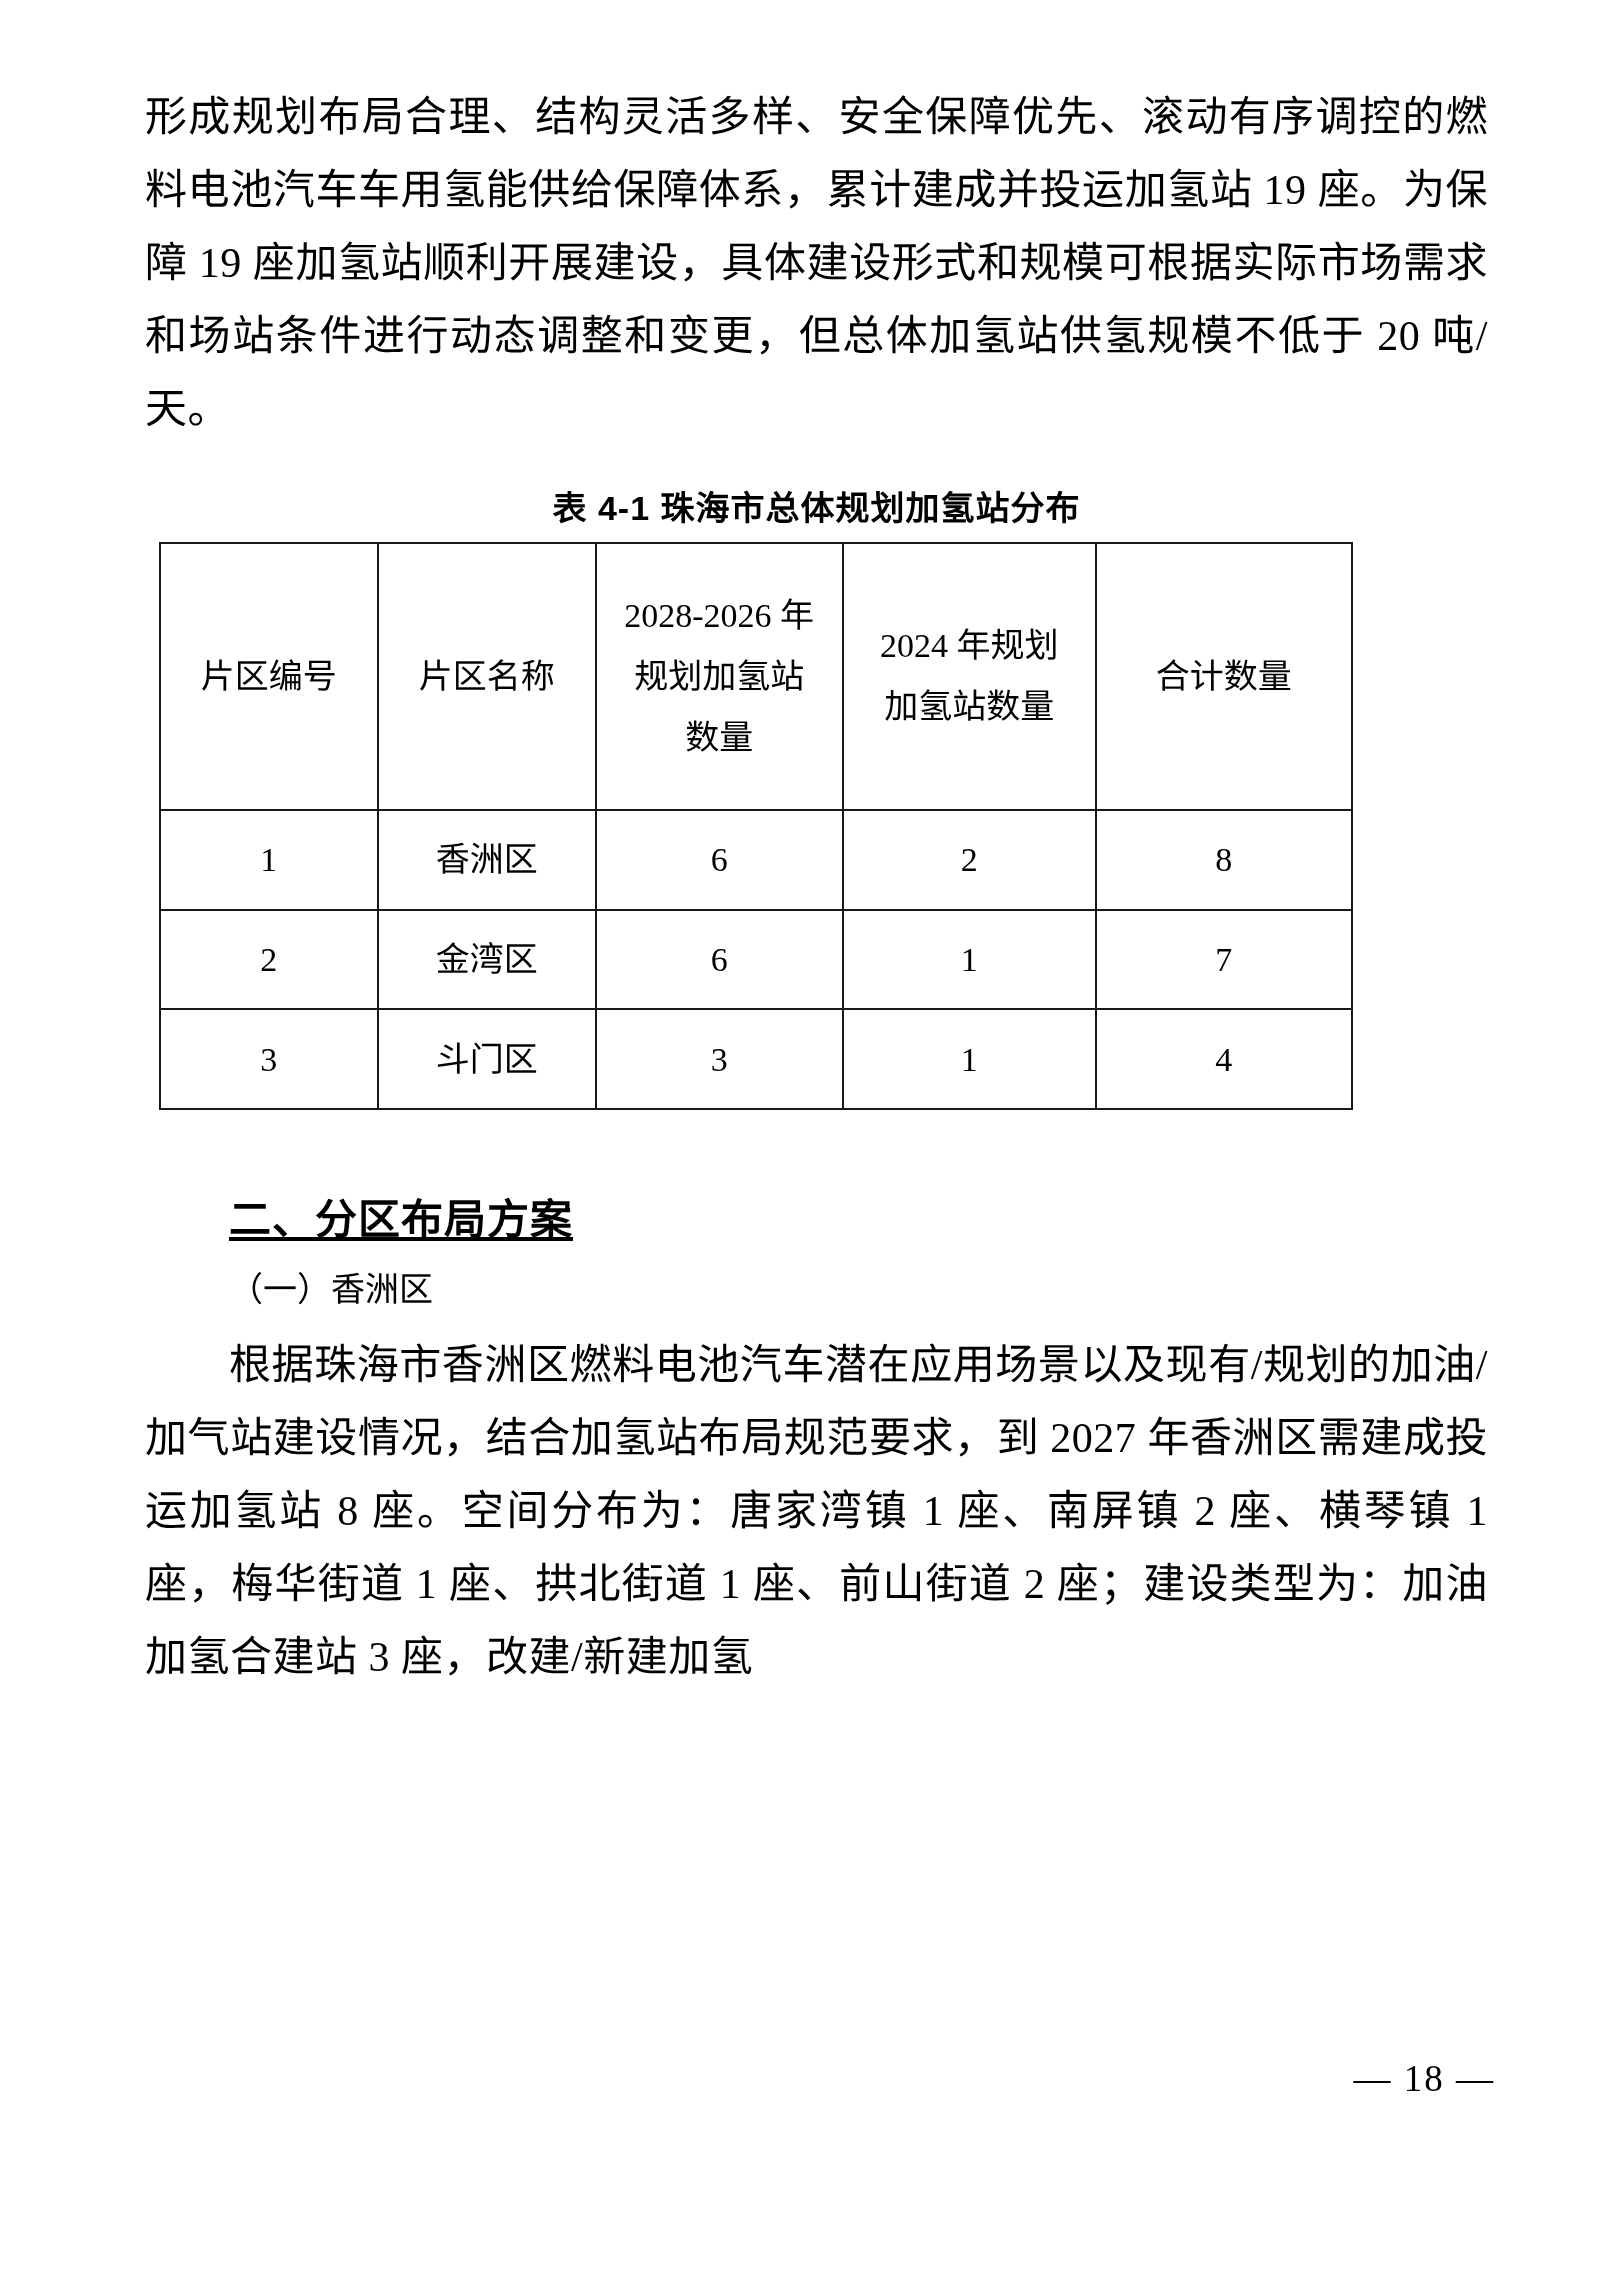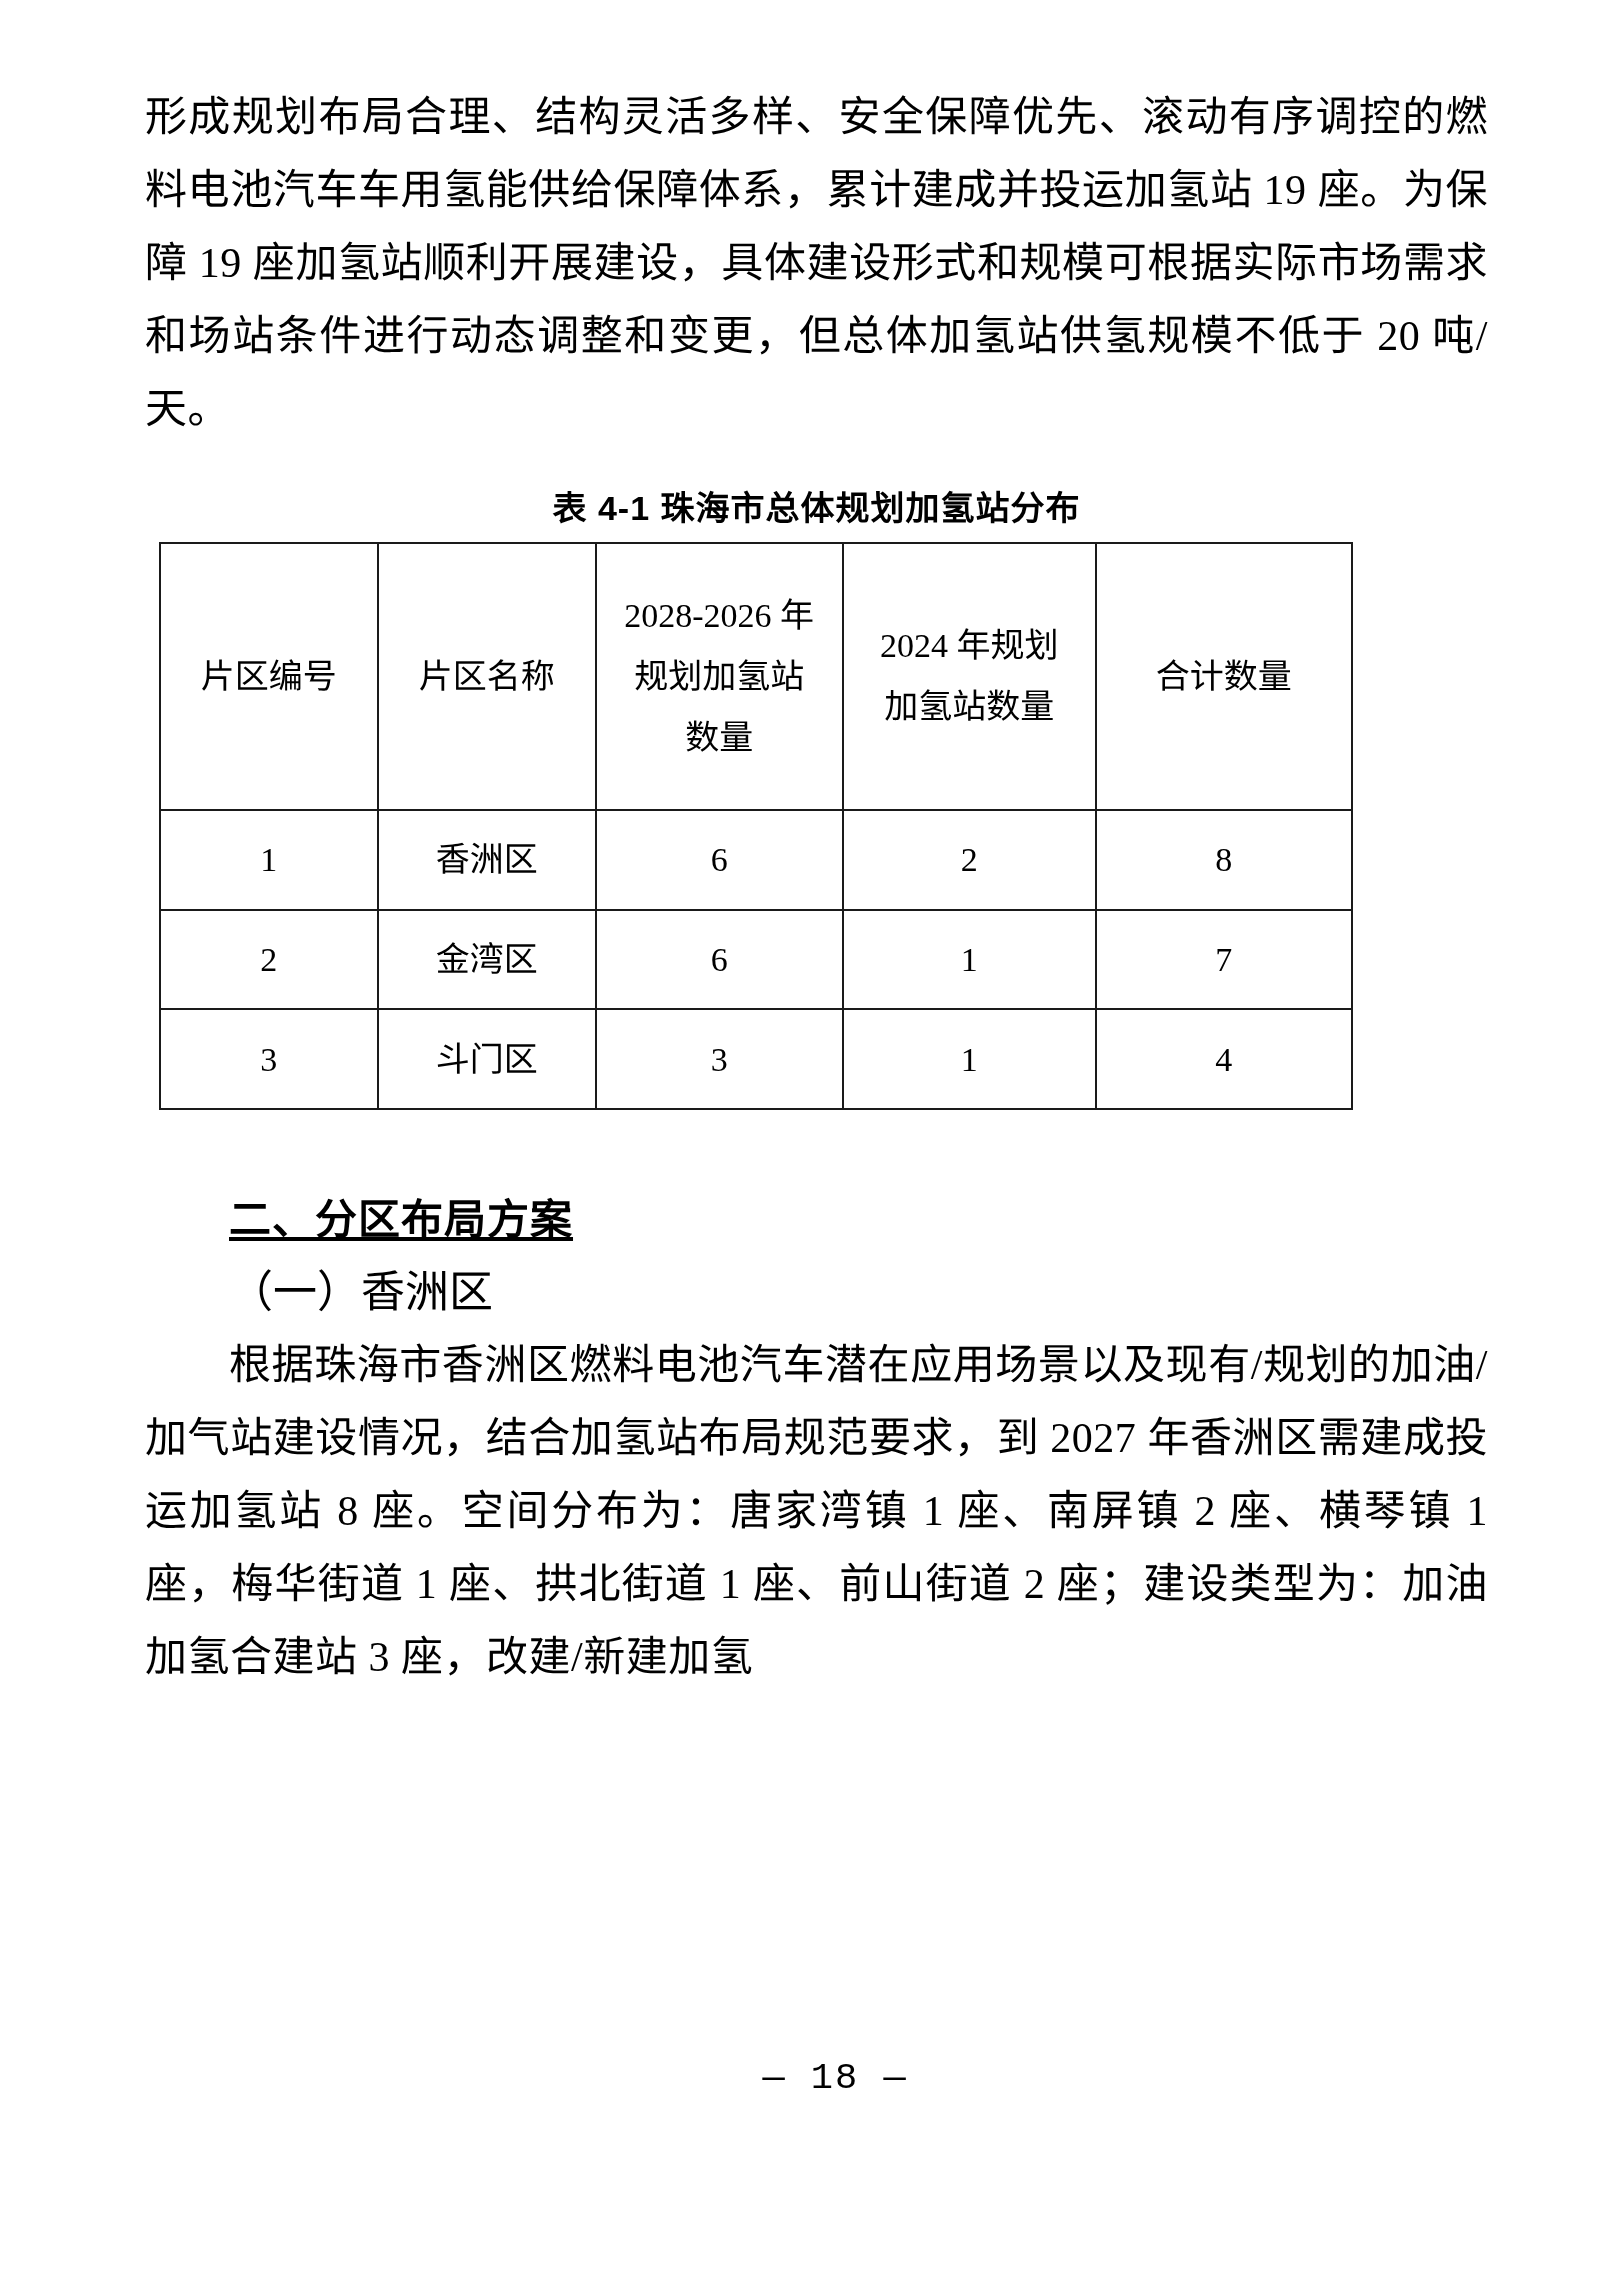--- a/index.html
+++ b/index.html
@@ -93,41 +93,41 @@
     font-size: 42px;
     font-weight: bold;
     line-height: 73px;
     color: #000;
     margin: 0;
     text-indent: 84px;
     letter-spacing: 1px;
     text-decoration: underline;
   }
   .h-sub {
-    font-family: Liberation Serif, serif;
-    font-size: 44px;
+    font-family: Liberation Mono, monospace;
+    font-size: 34px;
     line-height: 73px;
     color: #000;
     margin: 0;
     text-indent: 84px;
   }
 
   .spacer-lg { height: 73px; }
   .spacer-sm { height: 25.5px; }
 
   
   .page-footer {
     position: absolute;
-    left: 134px;
+    left: 152px;
     top: 2049px;
     width: 1343px;
-    font-family: Liberation Mono, monospace;
+    font-family: Liberation Serif, serif;
     font-size: 37px;
     color: #000;
-    text-align: center;
+    text-align: right;
     padding-left: 59px;
     box-sizing: border-box;
     letter-spacing: 2px;
   }
 </style>
 </head>
 <body>
 
 <div class="page">
   <div class="content">

